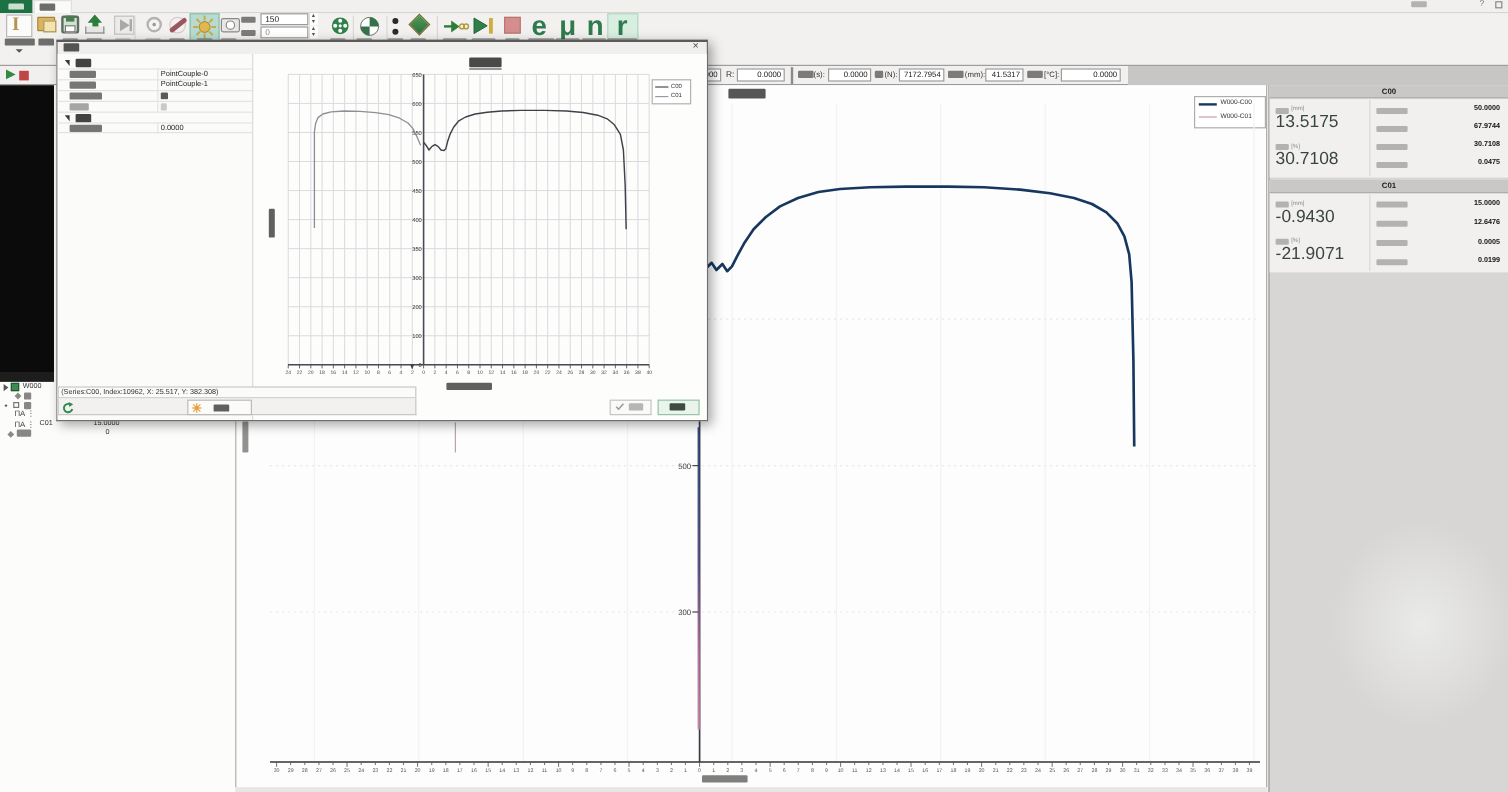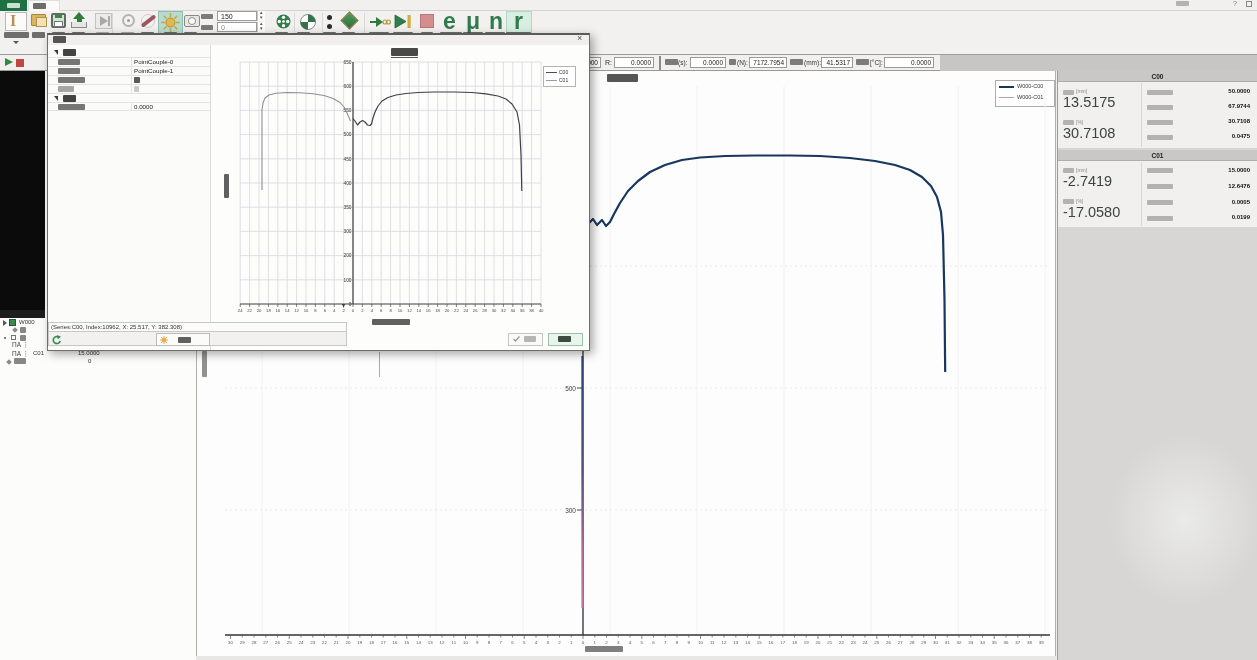--- a/index.html
+++ b/index.html
@@ -357,24 +357,24 @@
 <div class="zh" style="left:1147px;top:119.5px;width:26px;height:5px;background:#8a8a88;opacity:0.6;filter:blur(0.4px);"></div>
 <div class="t" style="left:1180px;top:118.0px;width:70px;text-align:right;font-size:6px;font-weight:bold;color:#111;">30.7108</div>
 <div class="zh" style="left:1147px;top:134.5px;width:26px;height:5px;background:#8a8a88;opacity:0.6;filter:blur(0.4px);"></div>
 <div class="t" style="left:1180px;top:133.0px;width:70px;text-align:right;font-size:6px;font-weight:bold;color:#111;">0.0475</div>
 <div class="a" style="left:1141px;top:83px;width:1px;height:64px;background:#d9d8d7;"></div>
 <div class="a" style="left:1058px;top:150px;width:199px;height:77px;background:#f1f0ef;"></div>
 <div class="a" style="left:1058px;top:150px;width:199px;height:11px;background:#c9c8c7;border-bottom:1px solid #aeadac;"></div>
 <div class="t" style="left:1058px;top:152px;width:199px;text-align:center;font-size:6.5px;font-weight:bold;color:#1a1a1a;">C01</div>
 <div class="zh" style="left:1063px;top:168px;width:11px;height:5px;background:#8a8a88;opacity:0.6;filter:blur(0.4px);"></div>
 <div class="t" style="left:1076px;top:166.5px;font-size:5px;color:#888;">[mm]</div>
-<div class="t" style="left:1063px;top:172.5px;font-size:14.5px;color:#39453f;">-2.7419</div>
+<div class="t" style="left:1063px;top:172.5px;font-size:14.5px;color:#39453f;">-0.9430</div>
 <div class="zh" style="left:1063px;top:199px;width:11px;height:5px;background:#8a8a88;opacity:0.6;filter:blur(0.4px);"></div>
 <div class="t" style="left:1076px;top:197.5px;font-size:5px;color:#888;">[%]</div>
-<div class="t" style="left:1063px;top:203.5px;font-size:14.5px;color:#39453f;">-17.0580</div>
+<div class="t" style="left:1063px;top:203.5px;font-size:14.5px;color:#39453f;">-21.9071</div>
 <div class="zh" style="left:1147px;top:168px;width:26px;height:5px;background:#8a8a88;opacity:0.6;filter:blur(0.4px);"></div>
 <div class="t" style="left:1180px;top:166.5px;width:70px;text-align:right;font-size:6px;font-weight:bold;color:#111;">15.0000</div>
 <div class="zh" style="left:1147px;top:184px;width:26px;height:5px;background:#8a8a88;opacity:0.6;filter:blur(0.4px);"></div>
 <div class="t" style="left:1180px;top:182.5px;width:70px;text-align:right;font-size:6px;font-weight:bold;color:#111;">12.6476</div>
 <div class="zh" style="left:1147px;top:200px;width:26px;height:5px;background:#8a8a88;opacity:0.6;filter:blur(0.4px);"></div>
 <div class="t" style="left:1180px;top:198.5px;width:70px;text-align:right;font-size:6px;font-weight:bold;color:#111;">0.0005</div>
 <div class="zh" style="left:1147px;top:215.5px;width:26px;height:5px;background:#8a8a88;opacity:0.6;filter:blur(0.4px);"></div>
 <div class="t" style="left:1180px;top:214.0px;width:70px;text-align:right;font-size:6px;font-weight:bold;color:#111;">0.0199</div>
 <div class="a" style="left:1141px;top:162px;width:1px;height:64px;background:#d9d8d7;"></div>
 <div class="a" style="left:47px;top:33px;width:543px;height:318px;background:#f0efee;border:1px solid #6e6e6c;border-top:2px solid #5a5a58;box-shadow:3px 3px 9px rgba(0,0,0,0.35);"></div>

